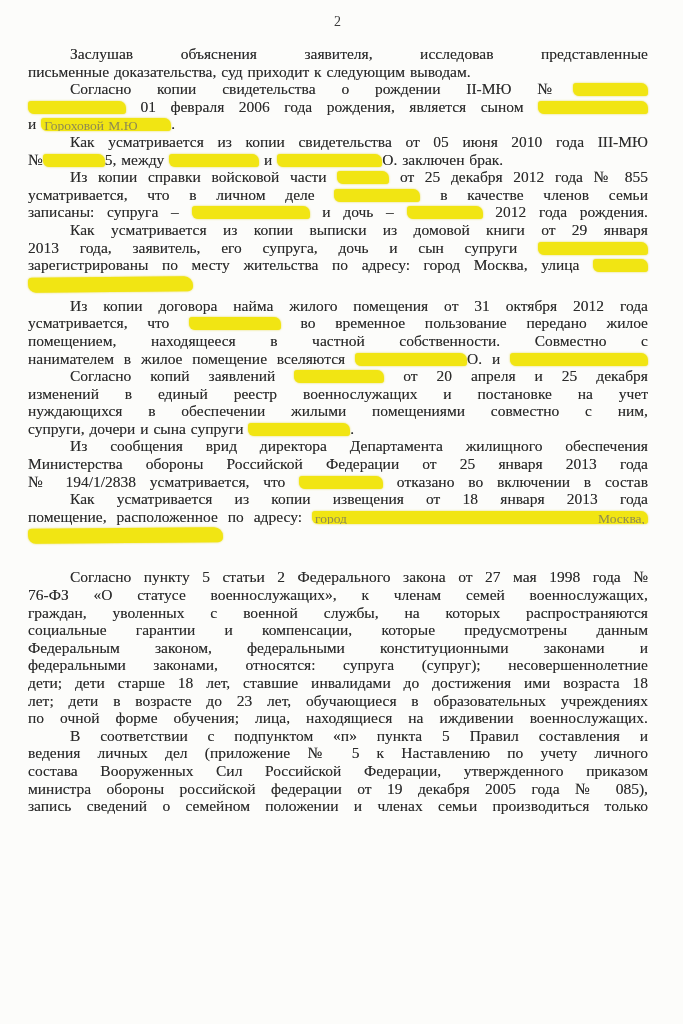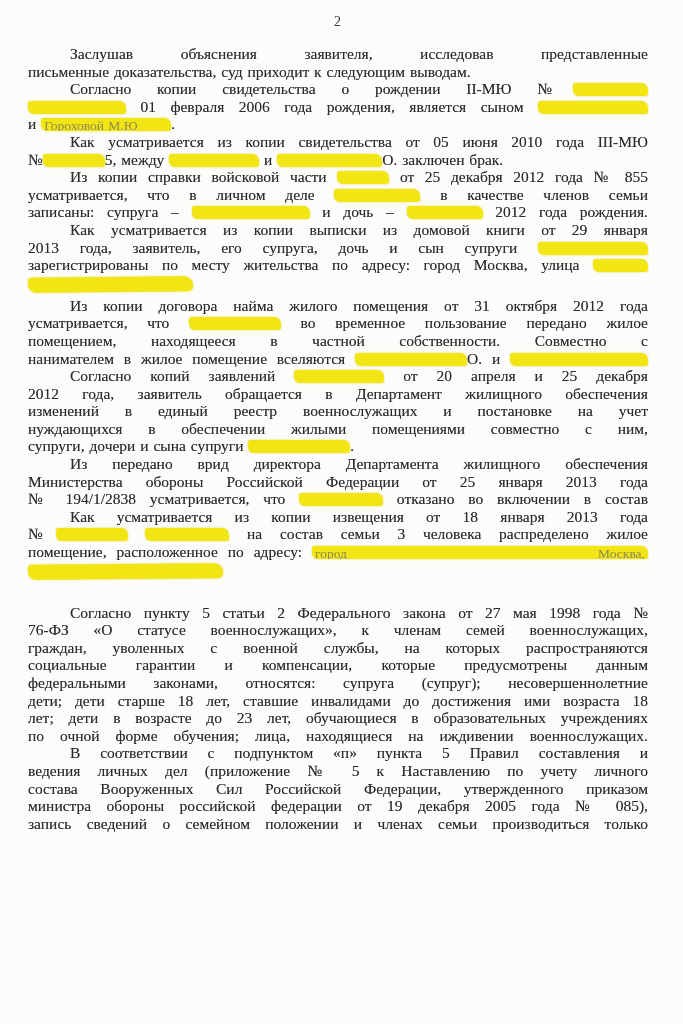--- a/index.html
+++ b/index.html
@@ -96,41 +96,40 @@
         <div class="line endleft"><span class="redact bar" style="width: 165px;"></span></div>
       </div>
       <div class="para gap-before-sm">
         <div class="line indent">Из копии договора найма жилого помещения от 31 октября 2012 года</div>
         <div class="line">усматривается, что <span class="redact" style="width: 92px;"></span> во временное пользование передано жилое</div>
         <div class="line">помещением, находящееся в частной собственности. Совместно с</div>
         <div class="line">нанимателем в жилое помещение вселяются <span class="redact" style="width: 112px;"></span>О. и <span class="redact" style="width: 138px;"></span></div>
       </div>
       <div class="para">
         <div class="line indent">Согласно копий заявлений <span class="redact" style="width: 90px;"></span> от 20 апреля и 25 декабря</div>
-        <div class="line">2012 года, заявитель обращается в Департамент жилищного обеспечения</div>
         <div class="line">изменений в единый реестр военнослужащих и постановке на учет</div>
         <div class="line">нуждающихся в обеспечении жилыми помещениями совместно с ним,</div>
         <div class="line endleft">супруги, дочери и сына супруги <span class="redact" style="width: 102px;"></span>.</div>
       </div>
       <div class="para">
-        <div class="line indent">Из передано врид директора Департамента жилищного обеспечения</div>
+        <div class="line indent">Из сообщения врид директора Департамента жилищного обеспечения</div>
         <div class="line">Министерства обороны Российской Федерации от 25 января 2013 года</div>
         <div class="line">№ 194/1/2838 усматривается, что <span class="redact" style="width: 84px;"></span> отказано во включении в состав</div>
       </div>
       <div class="para">
         <div class="line indent">Как усматривается из копии извещения от 18 января 2013 года</div>
-        <div class="line">№<span class="redact" style="width: 72px;"></span> <span class="redact" style="width: 84px;"></span> на состав семьи 3 человека распределено жилое</div>
         <div class="line">помещение, расположенное по адресу: <span class="redact faint" style="width: 336px;">город Москва,</span></div>
         <div class="line endleft"><span class="redact bar" style="width: 195px;"></span></div>
       </div>
       <div class="para gap-before">
         <div class="line indent">Согласно пункту 5 статьи 2 Федерального закона от 27 мая 1998 года №</div>
         <div class="line">76-ФЗ «О статусе военнослужащих», к членам семей военнослужащих,</div>
         <div class="line">граждан, уволенных с военной службы, на которых распространяются</div>
         <div class="line">социальные гарантии и компенсации, которые предусмотрены данным</div>
+        <div class="line">Федеральным законом, федеральными конституционными законами и</div>
         <div class="line">федеральными законами, относятся: супруга (супруг); несовершеннолетние</div>
         <div class="line">дети; дети старше 18 лет, ставшие инвалидами до достижения ими возраста 18</div>
         <div class="line">лет; дети в возрасте до 23 лет, обучающиеся в образовательных учреждениях</div>
         <div class="line">по очной форме обучения; лица, находящиеся на иждивении военнослужащих.</div>
       </div>
       <div class="para">
         <div class="line indent">В соответствии с подпунктом «п» пункта 5 Правил составления и</div>
         <div class="line">ведения личных дел (приложение № 5 к Наставлению по учету личного</div>
         <div class="line">состава Вооруженных Сил Российской Федерации, утвержденного приказом</div>
         <div class="line">министра обороны российской федерации от 19 декабря 2005 года № 085),</div>

